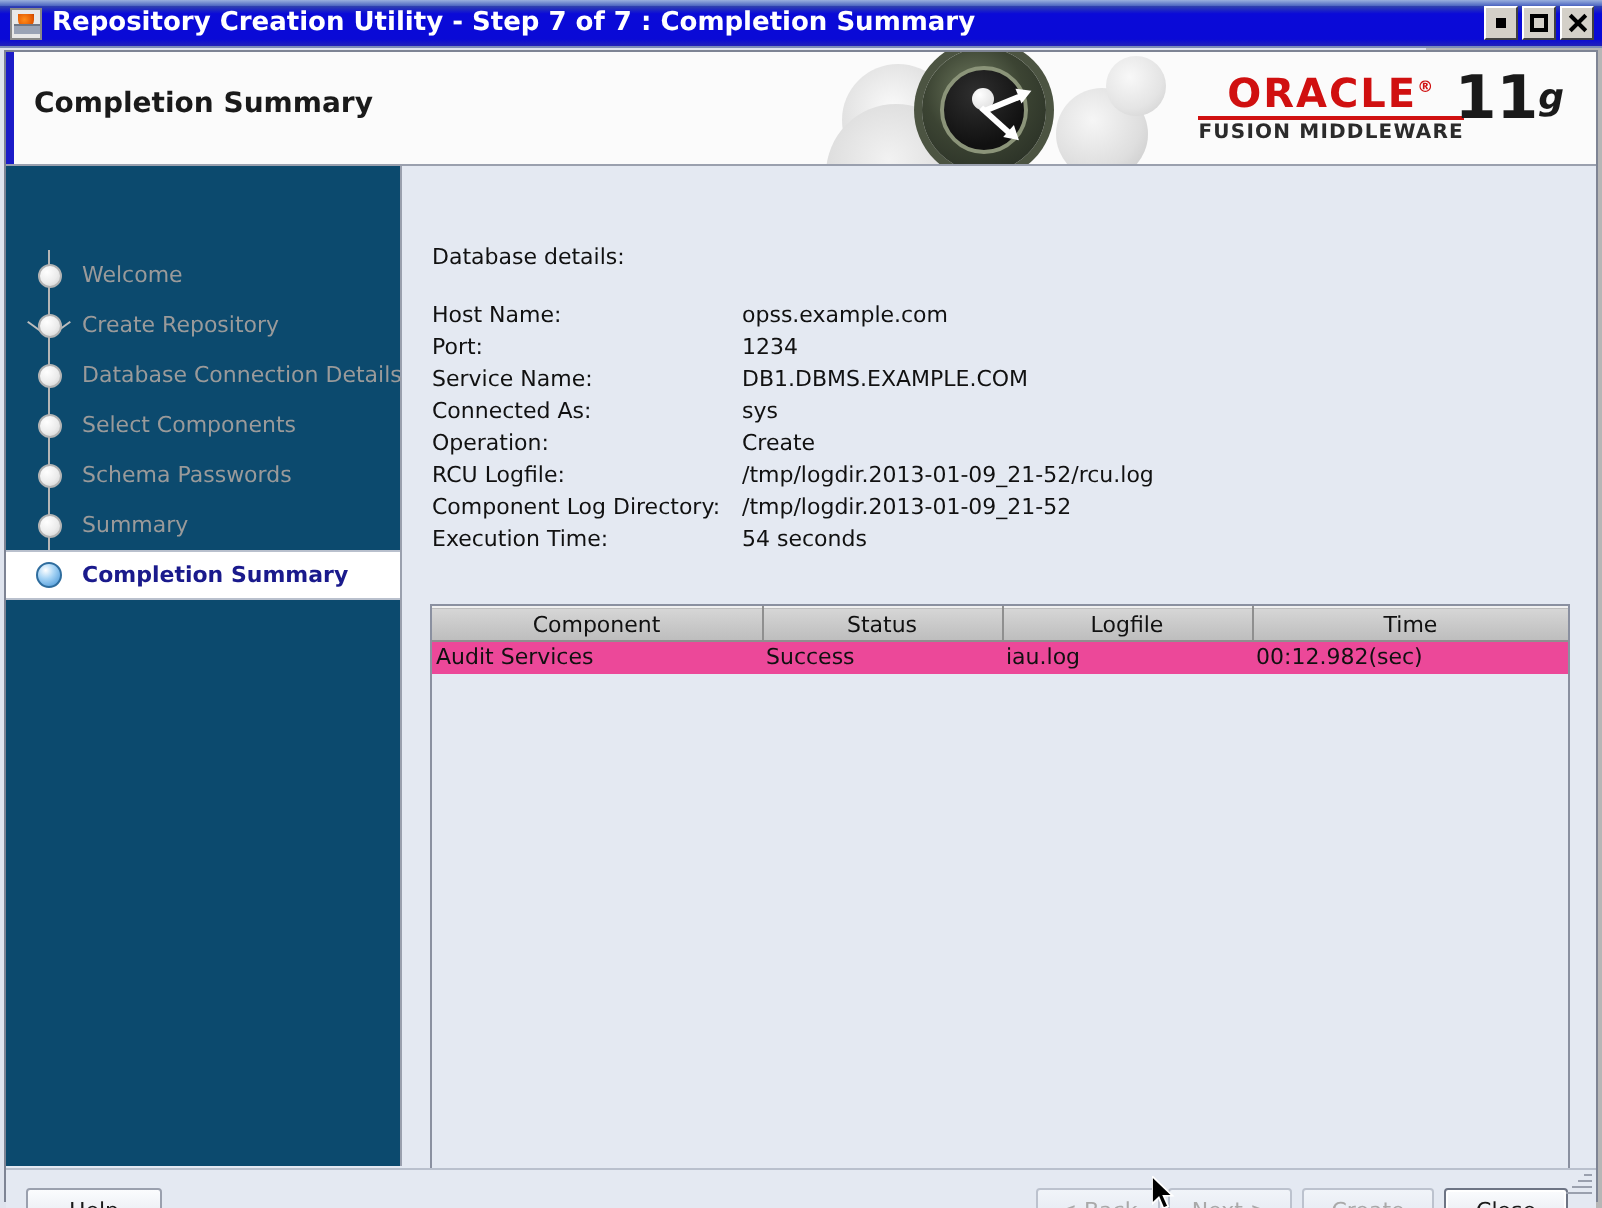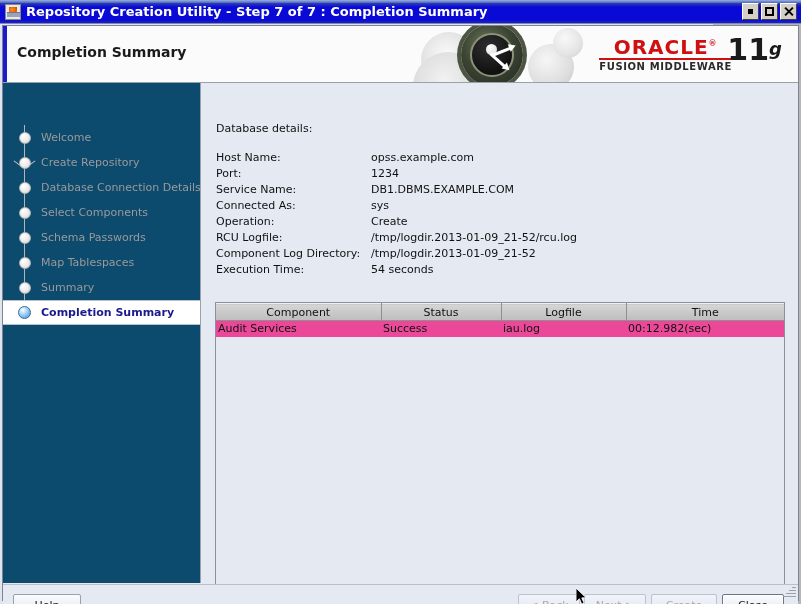--- a/index.html
+++ b/index.html
@@ -491,25 +491,20 @@
           <div class="node"></div>
           <div class="label">Select Components</div>
         </div>
 
         <div class="step">
           <div class="connector"></div>
           <div class="node"></div>
           <div class="label">Schema Passwords</div>
         </div>
 
-        <div class="step">
-          <div class="connector"></div>
-          <div class="node"></div>
-          <div class="label">Map Tablespaces</div>
-        </div>
 
         <div class="step">
           <div class="connector"></div>
           <div class="node"></div>
           <div class="label">Summary</div>
         </div>
 
         <div class="step current">
           <div class="node"></div>
           <div class="label">Completion Summary</div>

